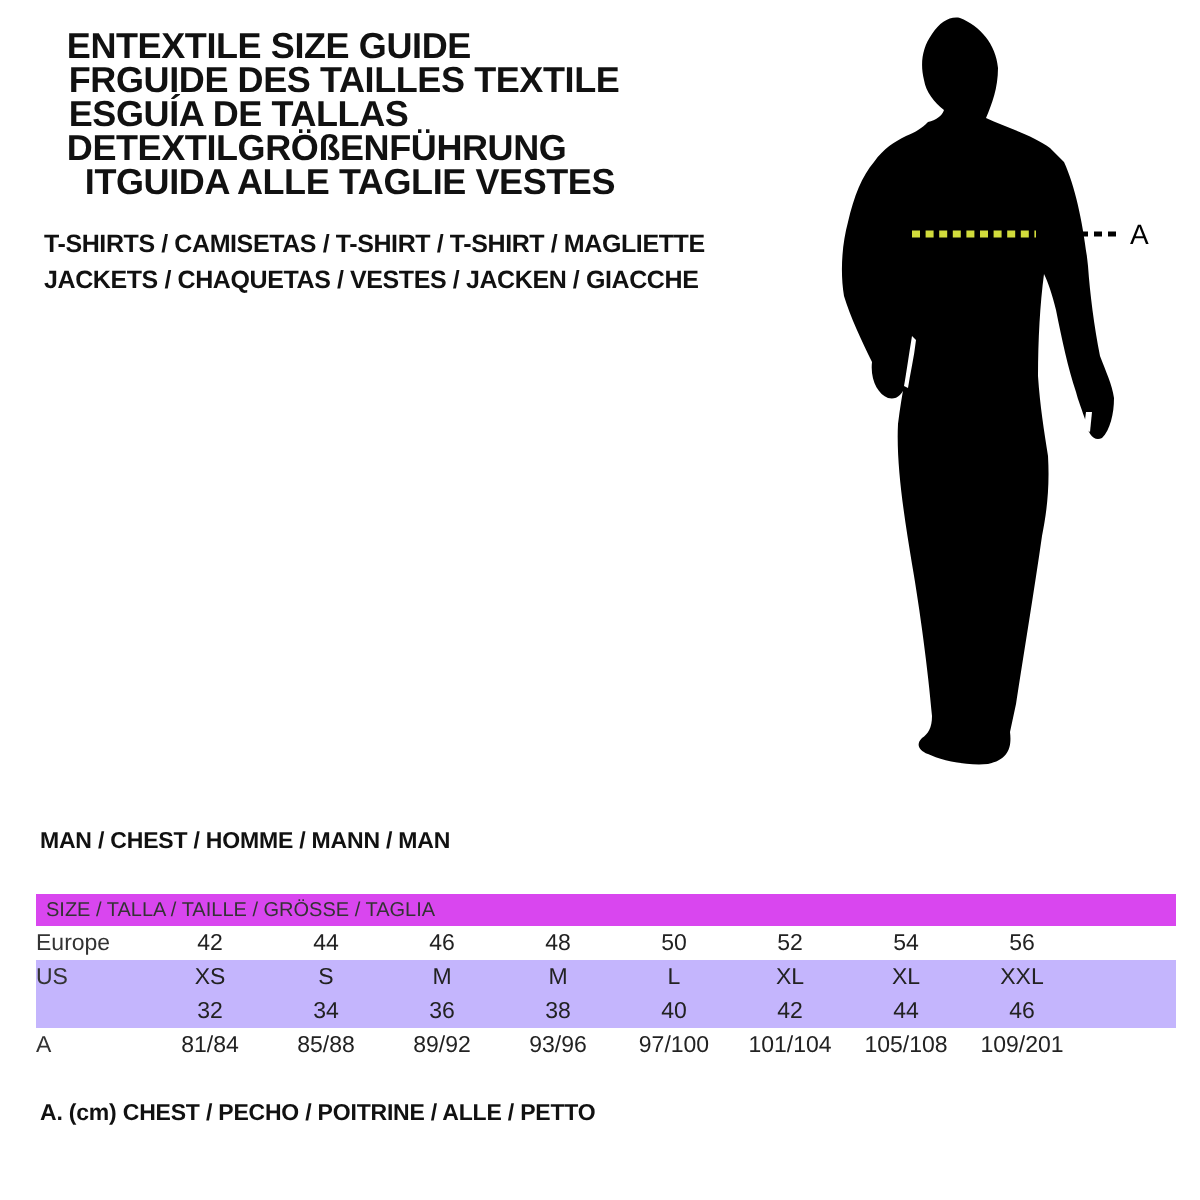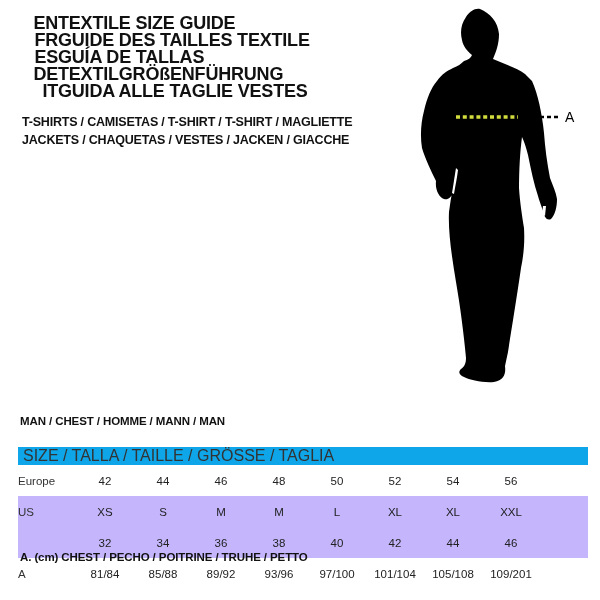--- a/index.html
+++ b/index.html
@@ -17,22 +17,22 @@
   
   .product-block{left:22px;top:113px;}
   .product-line{line-height:18px;font-size:12.5px;font-weight:bold;letter-spacing:-0.2px;white-space:nowrap;}
   
   .figure-wrap{left:390px;top:0;width:210px;height:400px;}
   
   .section-title{left:20px;top:415px;font-size:11.5px;font-weight:bold;letter-spacing:-0.1px;}
   
   .size-table-wrap{left:18px;top:447px;width:570px;}
   table.size-table{border-collapse:collapse;table-layout:fixed;width:570px;font-size:11.5px;color:#222;}
-  table.size-table td,table.size-table th{padding:0;margin:0;font-weight:normal;height:31px;vertical-align:middle;}
-  tr.t-header th{background:#0ea5e9;text-align:left;padding-left:5px;height:16px;font-size:16px;color:#333;}
+  table.size-table td,table.size-table th{padding:0;margin:0;font-weight:normal;height:17px;vertical-align:middle;}
+  tr.t-header th{background:#d946ef;text-align:left;padding-left:5px;height:16px;font-size:10px;color:#333;}
   td.row-label{text-align:left;padding-left:5px;color:#333;}
   td.val{text-align:center;}
   tr.band td{background:#c4b5fd;}
   
   .footnote{left:20px;top:551px;font-size:11.5px;font-weight:bold;letter-spacing:-0.1px;}
 </style>
 </head>
 <body>
 
 <div class="abs lang-block">
@@ -177,13 +177,13 @@
         <td class="val">97/100</td>
         <td class="val">101/104</td>
         <td class="val">105/108</td>
         <td class="val">109/201</td>
         <td></td>
       </tr>
     </tbody>
   </table>
 </div>
 
-<div class="abs footnote">A. (cm) CHEST / PECHO / POITRINE / TRUHE / PETTO</div>
+<div class="abs footnote">A. (cm) CHEST / PECHO / POITRINE / ALLE / PETTO</div>
 
 </body></html>

